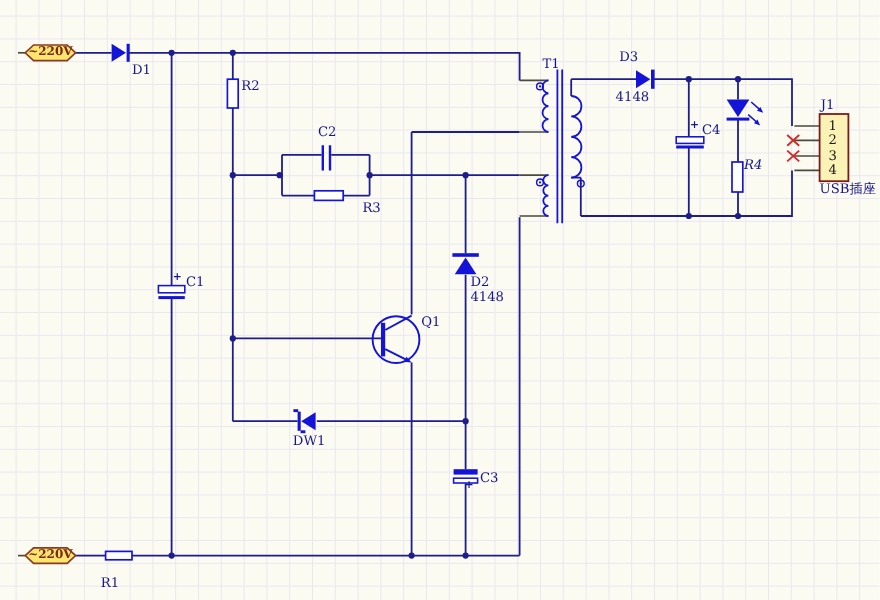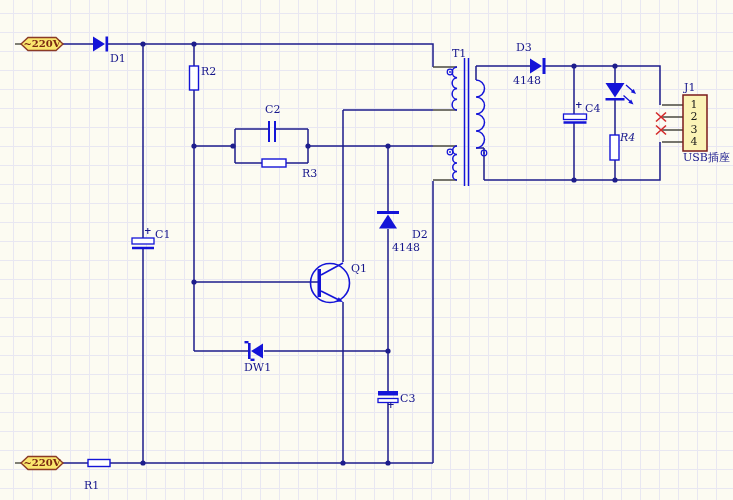--- a/index.html
+++ b/index.html
@@ -177,21 +177,21 @@
 <span class="lbl" style="left:78px;top:53px;margin-left:32px;">D1</span>
 <span class="lbl" style="left:201px;top:66px;">R2</span>
 <span class="lbl" style="left:265px;top:104px;text-align:right;">C2</span>
 <span class="lbl" style="left:266px;top:168px;margin-left:36px;">R3</span>
 <span class="lbl" style="left:155px;top:229px;">C1</span>
 <span class="lbl plus" style="left:144px;top:227px;">+</span>
 <span class="lbl" style="left:351px;top:263px;">Q1</span>
 <span class="lbl" style="left:244px;top:362px;">DW1</span>
 <span class="lbl" style="left:400px;top:393px;">C3</span>
 <span class="lbl plus" style="left:387px;top:401px;">+</span>
-<span class="lbl" style="left:412px;top:229px;">D2</span>
+<span class="lbl" style="left:392px;top:229px;">D2</span>
 <span class="lbl" style="left:392px;top:242px;">4148</span>
 <span class="lbl" style="left:452px;top:48px;text-align:center;">T1</span>
 <span class="lbl" style="left:516px;top:42px;">D3</span>
 <span class="lbl" style="left:513px;top:75px;">4148</span>
 <span class="lbl" style="left:585px;top:103px;">C4</span>
 <span class="lbl plus" style="left:575px;top:101px;">+</span>
 <span class="lbl" style="left:620px;top:132px;font-style:italic;">R4</span>
 <span class="lbl" style="left:684px;top:82px;">J1</span>
 <span class="lbl pin-num" style="left:688px;top:99px;">1</span>
 <span class="lbl pin-num" style="left:688px;top:111px;">2</span>

